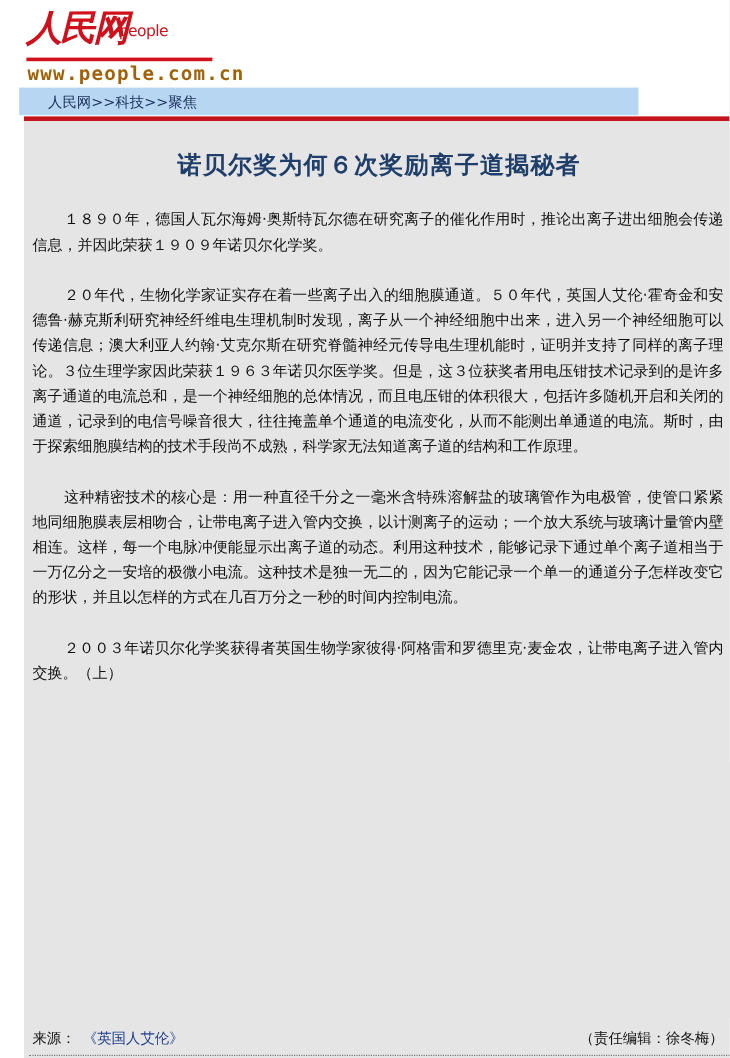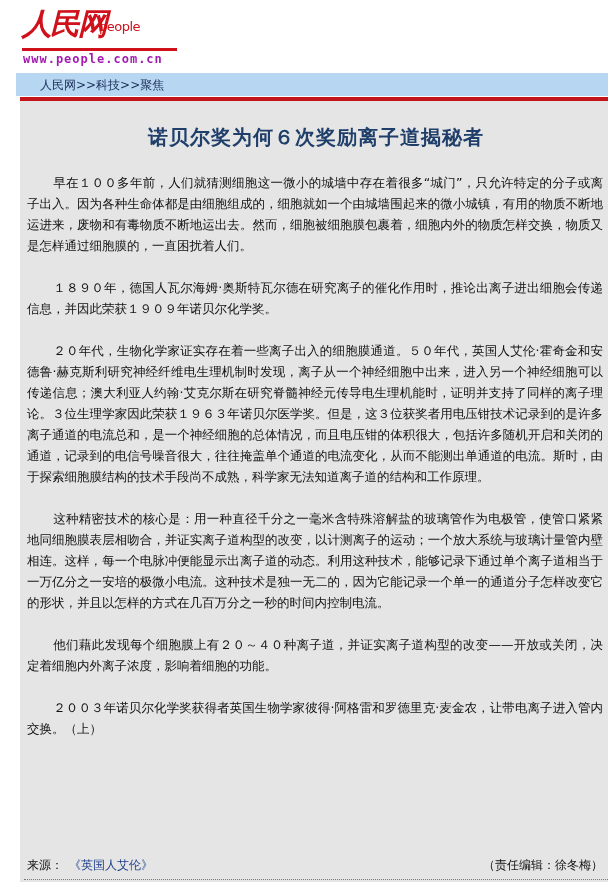--- a/index.html
+++ b/index.html
@@ -16,25 +16,25 @@
     color: #d0101a; font-size: 30px; letter-spacing: -2px; line-height: 40px;
   }
   .logo-en {
     position: absolute; left: 77px; top: 15px;
     color: #d0101a; font-weight: normal; font-size: 13px;
     font-family: "DejaVu Sans", sans-serif; letter-spacing: -0.5px;
   }
   .logo-rule { position: absolute; left: 0; top: 44px; width: 155px; height: 3px; background: #d0101a; }
   .logo-url {
     position: absolute; left: 1px; top: 48px;
-    font-family: "DejaVu Sans Mono", monospace; font-weight: bold; font-size: 12px;
-    color: #a21caf; letter-spacing: 1px;
+    font-family: "DejaVu Sans Mono", monospace; font-weight: bold; font-size: 16px;
+    color: #a16207; letter-spacing: 1px;
   }
   .crumbbar {
-    position: absolute; left: 16px; top: 73px; width: 592px; height: 23px;
+    position: absolute; left: 16px; top: 73px; width: 516px; height: 23px;
     background: #b6d6f2;
   }
   .crumbs {
     position: absolute; left: 24px; top: 4px; font-size: 12px; color: #1a2e5a;
   }
   .crumbs span { cursor: pointer; }
   .redbar { position: absolute; left: 20px; top: 97px; width: 588px; height: 4px; background: #c4141b; }
   .content {
     position: absolute; left: 20px; top: 101px; width: 592px; height: 781px;
     background: #e5e5e5;
@@ -71,25 +71,23 @@
 <div class="crumbbar">
   <div class="crumbs">
     <span>人民网</span><span>&gt;&gt;</span><span>科技</span><span>&gt;&gt;</span><span>聚焦</span>
   </div>
 </div>
 <div class="redbar"></div>
 
 <div class="content">
   <h1 class="title" style="margin:0;">诺贝尔奖为何６次奖励离子道揭秘者</h1>
   <div class="article">
-    <p>早在１００多年前，人们就猜测细胞这一微小的城墙中存在着很多“城门”，只允许特定的分子或离子出入。因为各种生命体都是由细胞组成的，细胞就如一个由城墙围起来的微小城镇，有用的物质不断地运进来，废物和有毒物质不断地运出去。然而，细胞被细胞膜包裹着，细胞内外的物质怎样交换，物质又是怎样通过细胞膜的，一直困扰着人们。</p>
     <p>１８９０年，德国人瓦尔海姆·奥斯特瓦尔德在研究离子的催化作用时，推论出离子进出细胞会传递信息，并因此荣获１９０９年诺贝尔化学奖。</p>
     <p>２０年代，生物化学家证实存在着一些离子出入的细胞膜通道。５０年代，英国人艾伦·霍奇金和安德鲁·赫克斯利研究神经纤维电生理机制时发现，离子从一个神经细胞中出来，进入另一个神经细胞可以传递信息；澳大利亚人约翰·艾克尔斯在研究脊髓神经元传导电生理机能时，证明并支持了同样的离子理论。３位生理学家因此荣获１９６３年诺贝尔医学奖。但是，这３位获奖者用电压钳技术记录到的是许多离子通道的电流总和，是一个神经细胞的总体情况，而且电压钳的体积很大，包括许多随机开启和关闭的通道，记录到的电信号噪音很大，往往掩盖单个通道的电流变化，从而不能测出单通道的电流。斯时，由于探索细胞膜结构的技术手段尚不成熟，科学家无法知道离子道的结构和工作原理。</p>
-    <p>这种精密技术的核心是：用一种直径千分之一毫米含特殊溶解盐的玻璃管作为电极管，使管口紧紧地同细胞膜表层相吻合，并证实离子道构型的改变，以计测离子的运动；一个放大系统与玻璃计量管内壁相连。这样，每一个电脉冲便能显示出离子道的动态。利用这种技术，能够记录下通过单个离子道相当于一万亿分之一安培的极微小电流。这种技术是独一无二的，因为它能记录一个单一的通道分子怎样改变它的形状，并且以怎样的方式在几百万分之一秒的时间内控制电流。</p>
-    <p>他们藉此发现每个细胞膜上有２０～４０种离子道，并证实离子道构型的改变——开放或关闭，决定着细胞内外离子浓度，影响着细胞的功能。</p>
+    <p>这种精密技术的核心是：用一种直径千分之一毫米含特殊溶解盐的玻璃管作为电极管，使管口紧紧地同细胞膜表层相吻合，让带电离子进入管内交换，以计测离子的运动；一个放大系统与玻璃计量管内壁相连。这样，每一个电脉冲便能显示出离子道的动态。利用这种技术，能够记录下通过单个离子道相当于一万亿分之一安培的极微小电流。这种技术是独一无二的，因为它能记录一个单一的通道分子怎样改变它的形状，并且以怎样的方式在几百万分之一秒的时间内控制电流。</p>
     <p>２００３年诺贝尔化学奖获得者英国生物学家彼得·阿格雷和罗德里克·麦金农，让带电离子进入管内交换。（上）</p>
   </div>
   <div class="footer">
     <span class="src-label">来源：</span>
     <span class="src-link">《英国人艾伦》</span>
     <span class="editor">（责任编辑：徐冬梅）</span>
   </div>
   <div class="dotted"></div>
 </div>
 

